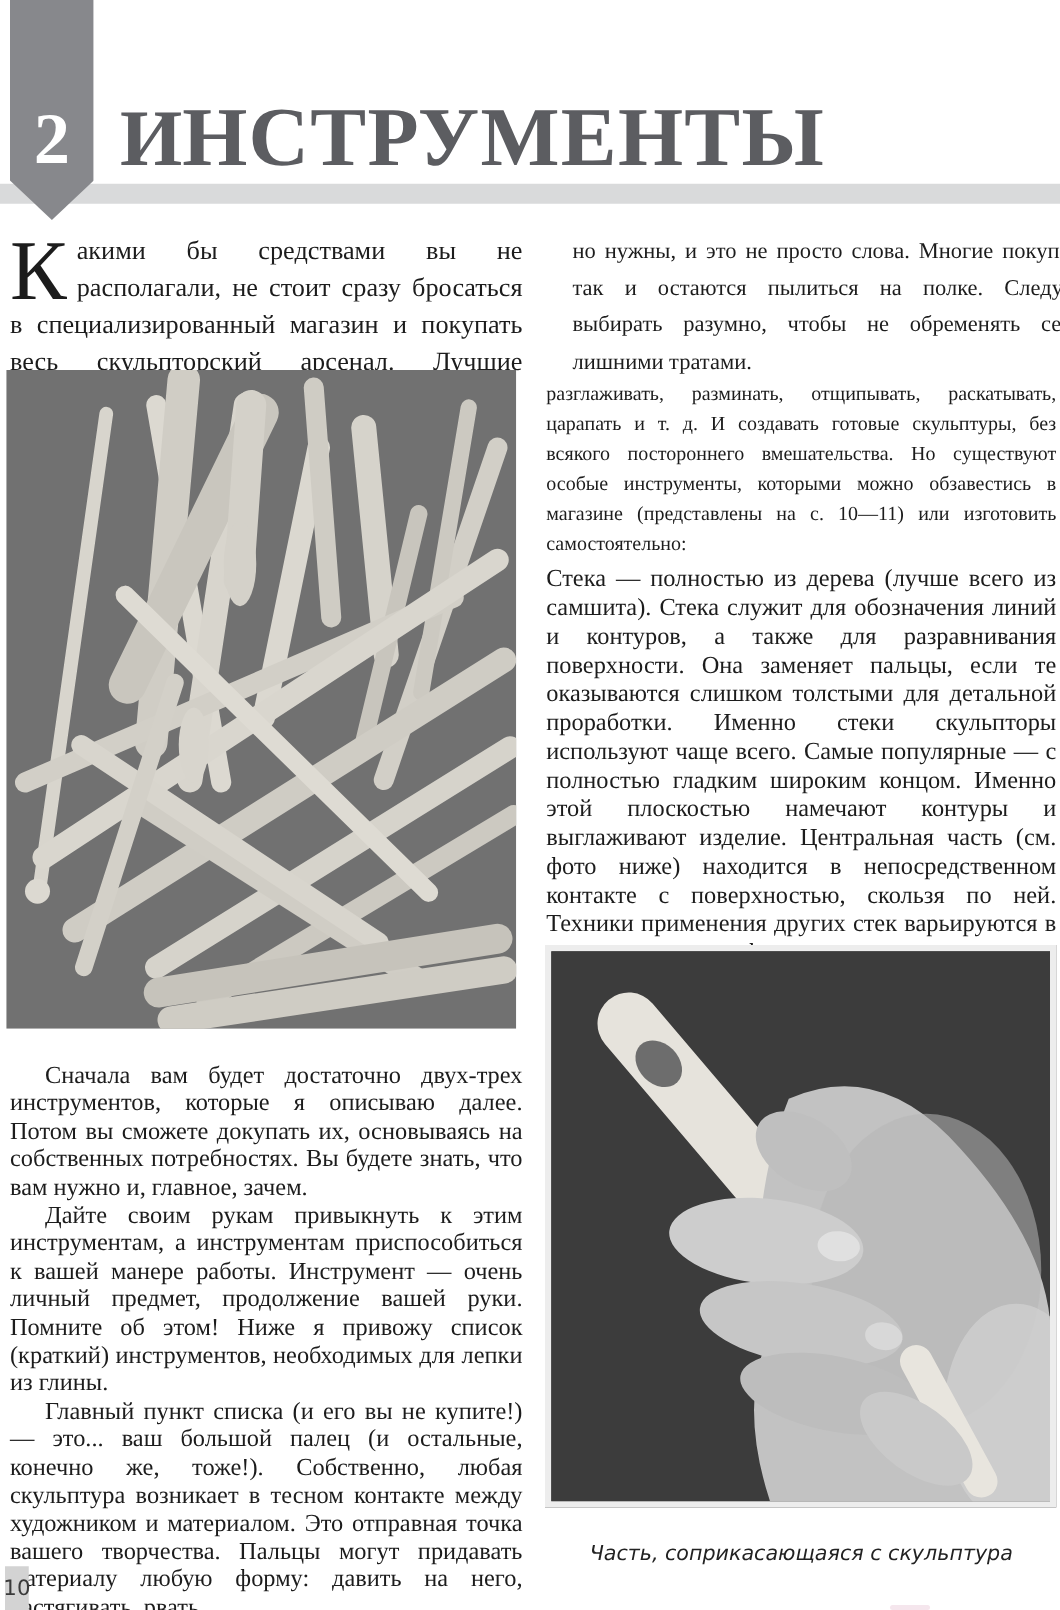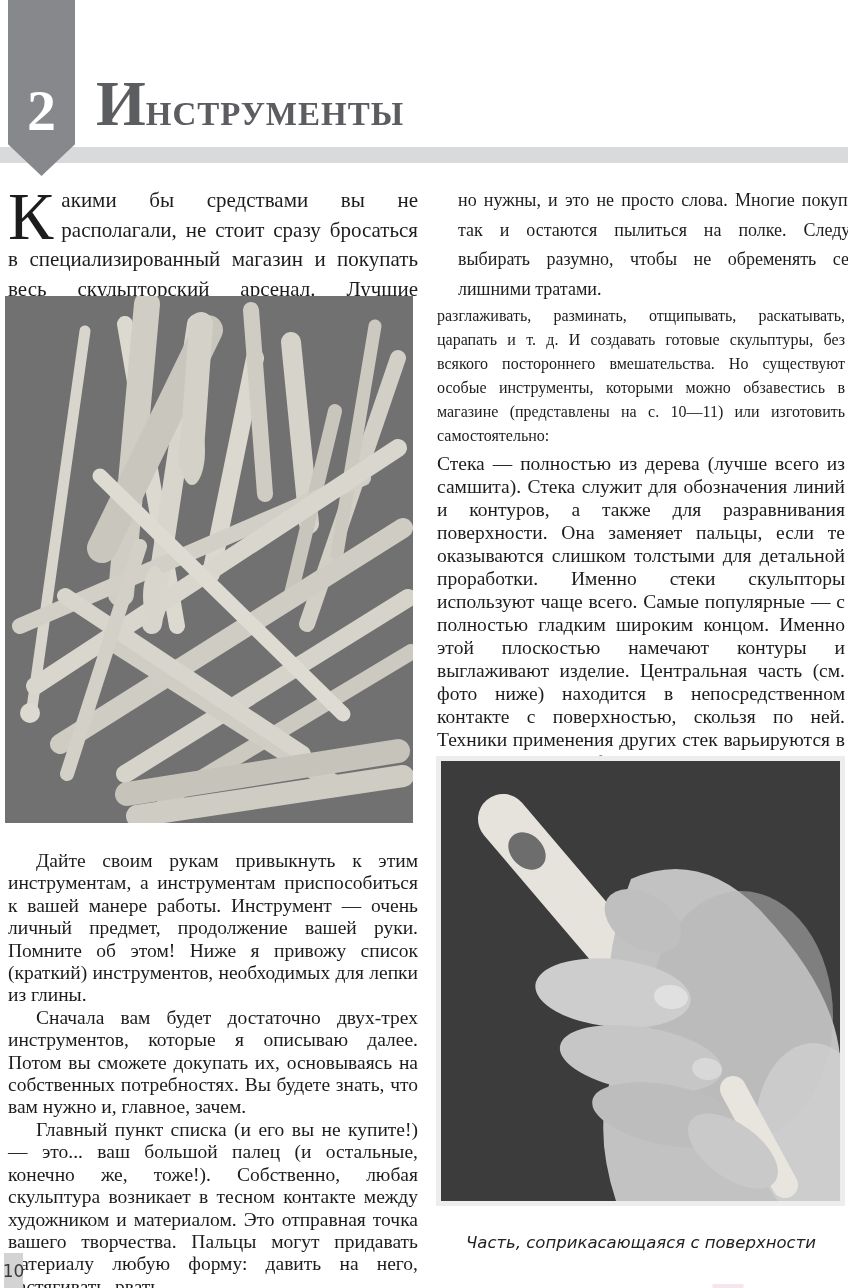--- a/index.html
+++ b/index.html
@@ -27,21 +27,21 @@
   .divider-bar{
     position:absolute;left:0;top:147px;width:848px;height:16px;
     background:#d9dadb;z-index:1;
   }
   .chapter-title{
     position:absolute;left:96px;top:72px;z-index:2;
     color:#5c5d61;font-weight:700;white-space:nowrap;
     font-family:"Liberation Serif", serif;
   }
   .chapter-title .t-first{font-size:64px;line-height:64px;}
-  .chapter-title .t-rest{font-size:33px;letter-spacing:1px;text-transform:uppercase;text-align:right;}
+  .chapter-title .t-rest{font-size:67px;letter-spacing:1px;text-transform:uppercase;text-align:right;}
   
   .col{position:absolute;text-align:justify;}
   .col p{margin:0;}
   .lp1{left:8px;top:186px;width:410px;font-size:21px;line-height:29.5px;}
   .dropcap{
     float:left;font-size:68px;line-height:52px;
     padding:4px 8px 0 0;font-weight:400;
   }
   .left-lower{left:8px;top:850px;width:410px;font-size:19.5px;line-height:22.4px;}
   .left-lower p{text-indent:28px;}
@@ -122,22 +122,22 @@
         <line x1="122" y1="498" x2="393" y2="455" stroke="#c6c3bb" stroke-width="24"></line>
         <line x1="132" y1="520" x2="398" y2="480" stroke="#cfccc4" stroke-width="22"></line>
       </g>
       <circle cx="25" cy="417" r="10" fill="#dcd9d1"></circle>
       <ellipse cx="187" cy="155" rx="13" ry="34" fill="#d4d1c9"></ellipse>
       <ellipse cx="150" cy="300" rx="12" ry="30" fill="#d8d5cd"></ellipse>
     </svg>
   </div>
 
   <div class="col left-lower">
+    <p>Сначала вам будет достаточно двух-трех инструментов, которые я описываю далее. Потом вы сможете докупать их, основываясь на собственных потребностях. Вы будете знать, что вам нужно и, главное, зачем.</p>
     <p>Дайте своим рукам привыкнуть к этим инструментам, а инструментам приспособиться к вашей манере работы. Инструмент — очень личный предмет, продолжение вашей руки. Помните об этом! Ниже я привожу список (краткий) инструментов, необходимых для лепки из глины.</p>
-    <p>Сначала вам будет достаточно двух-трех инструментов, которые я описываю далее. Потом вы сможете докупать их, основываясь на собственных потребностях. Вы будете знать, что вам нужно и, главное, зачем.</p>
     <p>Главный пункт списка (и его вы не купите!) — это... ваш большой палец (и остальные, конечно же, тоже!). Собственно, любая скульптура возникает в тесном контакте между художником и материалом. Это отправная точка вашего творчества. Пальцы могут придавать материалу любую форму: давить на него, растягивать, рвать,</p>
   </div>
 
   <div class="col rp1">
     <p>но нужны, и это не просто слова. Многие покупки так и остаются пылиться на полке. Следует выбирать разумно, чтобы не обременять себя лишними тратами.</p>
   </div>
   <div class="col rp2">
     <p>разглаживать, разминать, отщипывать, раскатывать, царапать и т. д. И создавать готовые скульптуры, без всякого постороннего вмешательства. Но существуют особые инструменты, которыми можно обзавестись в магазине (представлены на с. 10—11) или изготовить самостоятельно:</p>
   </div>
   <div class="col rp3">
@@ -161,18 +161,18 @@
       <ellipse cx="230" cy="236" rx="17" ry="12" fill="#e0e0e0" transform="rotate(6 230 236)"></ellipse>
       <ellipse cx="200" cy="298" rx="82" ry="32" fill="#c6c6c6" transform="rotate(9 200 298)"></ellipse>
       <ellipse cx="266" cy="308" rx="15" ry="11" fill="#d8d8d8" transform="rotate(9 266 308)"></ellipse>
       <ellipse cx="226" cy="354" rx="76" ry="30" fill="#bdbdbd" transform="rotate(11 226 354)"></ellipse>
 
       <line x1="292" y1="328" x2="344" y2="424" stroke="#e8e5de" stroke-width="26" stroke-linecap="round"></line>
       <ellipse cx="292" cy="390" rx="52" ry="27" fill="#c9c9c9" transform="rotate(36 292 390)"></ellipse>
     </svg>
   </div>
 
-  <div class="caption">Часть, соприкасающаяся с поверхности</div>
+  <div class="caption">Часть, соприкасающаяся с скульптура</div>
 
   <div class="page-num">10</div>
   <div class="scan-artifact"></div>
 
 </div>
 
 </body></html>

